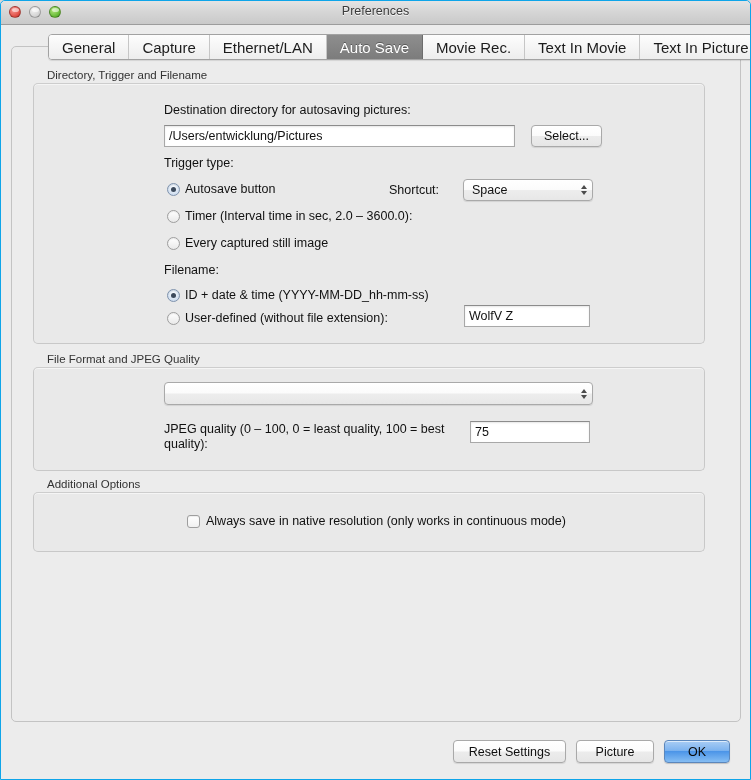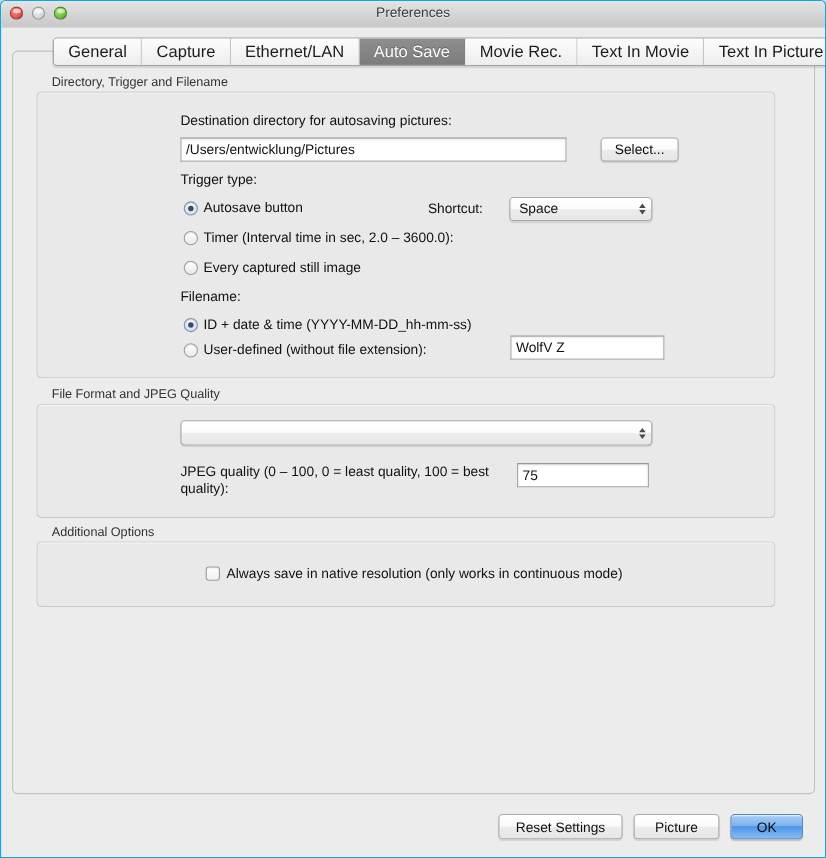--- a/index.html
+++ b/index.html
@@ -304,21 +304,21 @@
 
   <div class="tabview"></div>
 
   <div class="group" id="group-directory">
     <div class="group-title">Directory, Trigger and Filename</div>
     <div class="group-box"></div>
   </div>
 
   <div class="lbl" style="left:163px; top:102px;">Destination directory for autosaving pictures:</div>
   <div class="textfield" style="left:163px; top:124px; width:351px; height:22px;">/Users/entwicklung/Pictures</div>
-  <div class="pushbtn" id="btn-select" style="left:545px; top:124px; width:71px; height:22px;">Select...</div>
+  <div class="pushbtn" id="btn-select" style="left:530px; top:124px; width:71px; height:22px;">Select...</div>
 
   <div class="lbl" style="left:163px; top:155px;">Trigger type:</div>
 
   <div class="radio-row" style="left:166px; top:181px;">
     <span class="radio on"></span>
     <span class="rlabel">Autosave button</span>
   </div>
   <div class="lbl" style="left:388px; top:182px;">Shortcut:</div>
   <div class="popup" style="left:462px; top:178px; width:130px; height:22px;">
     <span>Space</span>
@@ -342,21 +342,21 @@
 
   <div class="radio-row" style="left:166px; top:310px;">
     <span class="radio"></span>
     <span class="rlabel">User-defined (without file extension):</span>
   </div>
 
   <div class="radio-row" style="left:166px; top:287px;">
     <span class="radio on"></span>
     <span class="rlabel">ID + date &amp; time (YYYY-MM-DD_hh-mm-ss)</span>
   </div>
-  <div class="textfield" style="left:463px; top:304px; width:140px; height:22px;">WolfV Z</div>
+  <div class="textfield" style="left:463px; top:304px; width:126px; height:22px;">WolfV Z</div>
 
   <div class="group" id="group-format">
     <div class="group-title">File Format and JPEG Quality</div>
     <div class="group-box"></div>
   </div>
 
   <div class="popup" style="left:163px; top:381px; width:429px; height:23px;">
     <span class="arrows">
         <i class="up"></i>
         <i class="down"></i>

